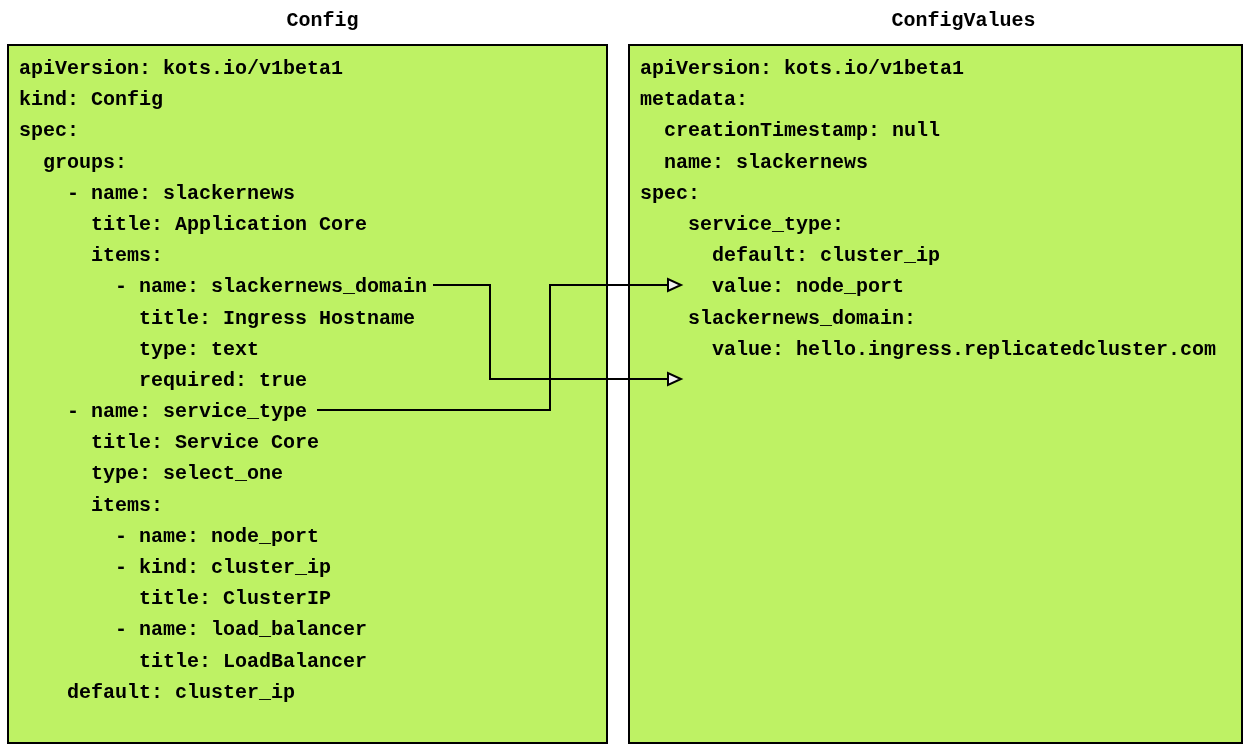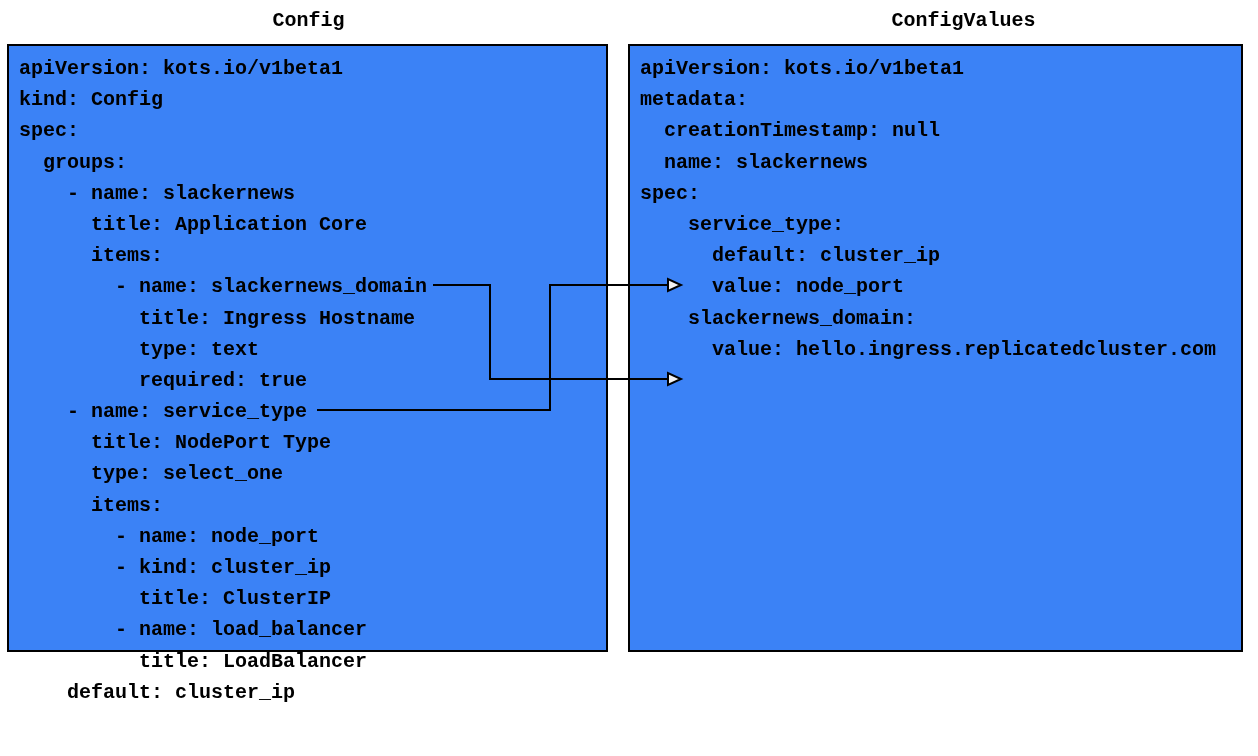--- a/index.html
+++ b/index.html
@@ -13,27 +13,27 @@
   .panel-title {
     position: absolute;
     top: 6px;
     height: 30px;
     line-height: 30px;
     text-align: center;
     font: bold 20px/30px "Liberation Mono", monospace;
     color: #000000;
     letter-spacing: 0;
   }
-  #config-title { left: 8px; width: 601px; }
+  #config-title { left: 22px; width: 601px; }
   #configvalues-title { left: 656px; width: 615px; }
   .panel {
     position: absolute;
     top: 44px;
-    height: 608px;
-    background: #3b82f6;
+    height: 700px;
+    background: #bef264;
     border: 2px solid #000000;
     box-sizing: border-box;
   }
   #config-panel { left: 7px; width: 601px; }
   #configvalues-panel { left: 628px; width: 615px; }
   .code {
     padding: 7px 0 0 10px;
   }
   .code-line {
     font: bold 20px/31.2px "Liberation Mono", monospace;
@@ -62,21 +62,21 @@
       <div class="code-line">spec:</div>
       <div class="code-line">  groups:</div>
       <div class="code-line">    - name: slackernews</div>
       <div class="code-line">      title: Application Core</div>
       <div class="code-line">      items:</div>
       <div class="code-line">        - name: slackernews_domain</div>
       <div class="code-line">          title: Ingress Hostname</div>
       <div class="code-line">          type: text</div>
       <div class="code-line">          required: true</div>
       <div class="code-line">    - name: service_type</div>
-      <div class="code-line">      title: NodePort Type</div>
+      <div class="code-line">      title: Service Core</div>
       <div class="code-line">      type: select_one</div>
       <div class="code-line">      items:</div>
       <div class="code-line">        - name: node_port</div>
       <div class="code-line">        - kind: cluster_ip</div>
       <div class="code-line">          title: ClusterIP</div>
       <div class="code-line">        - name: load_balancer</div>
       <div class="code-line">          title: LoadBalancer</div>
       <div class="code-line">    default: cluster_ip</div>
     </div>
 </div>

